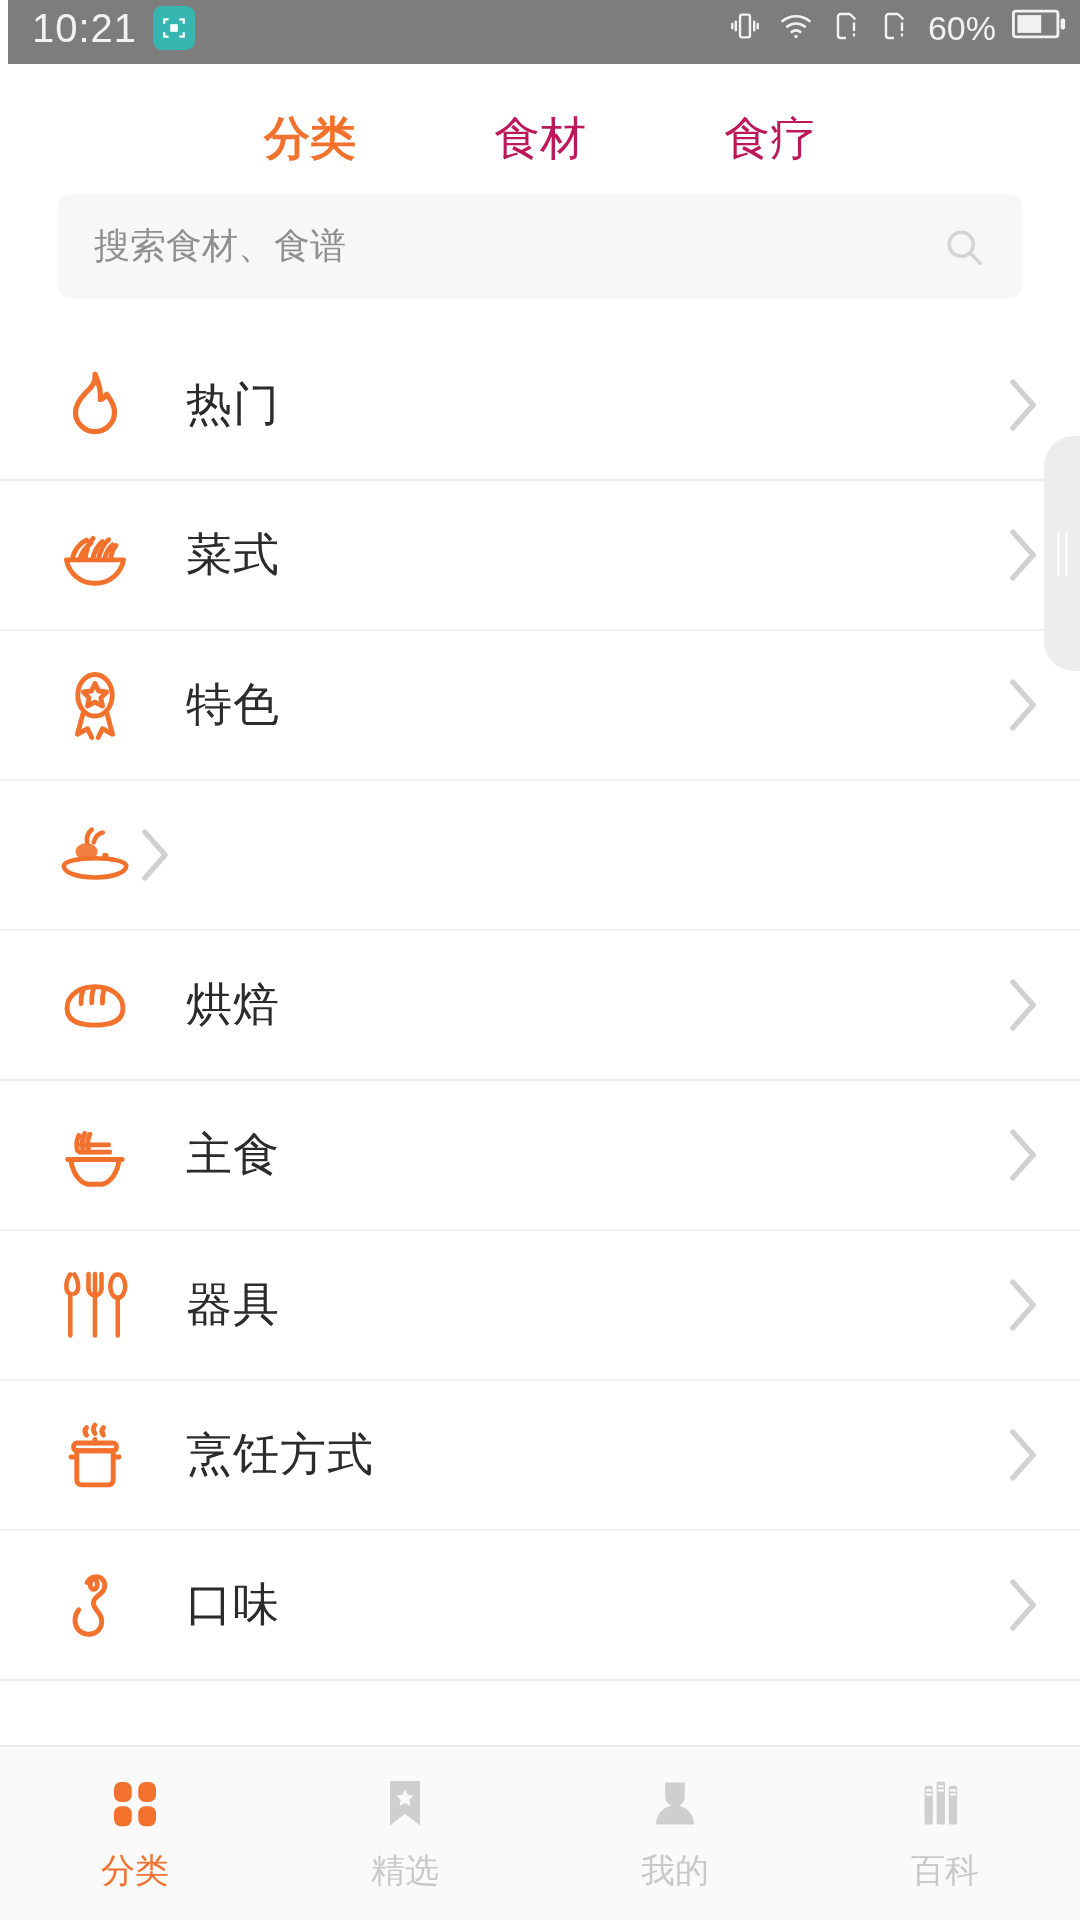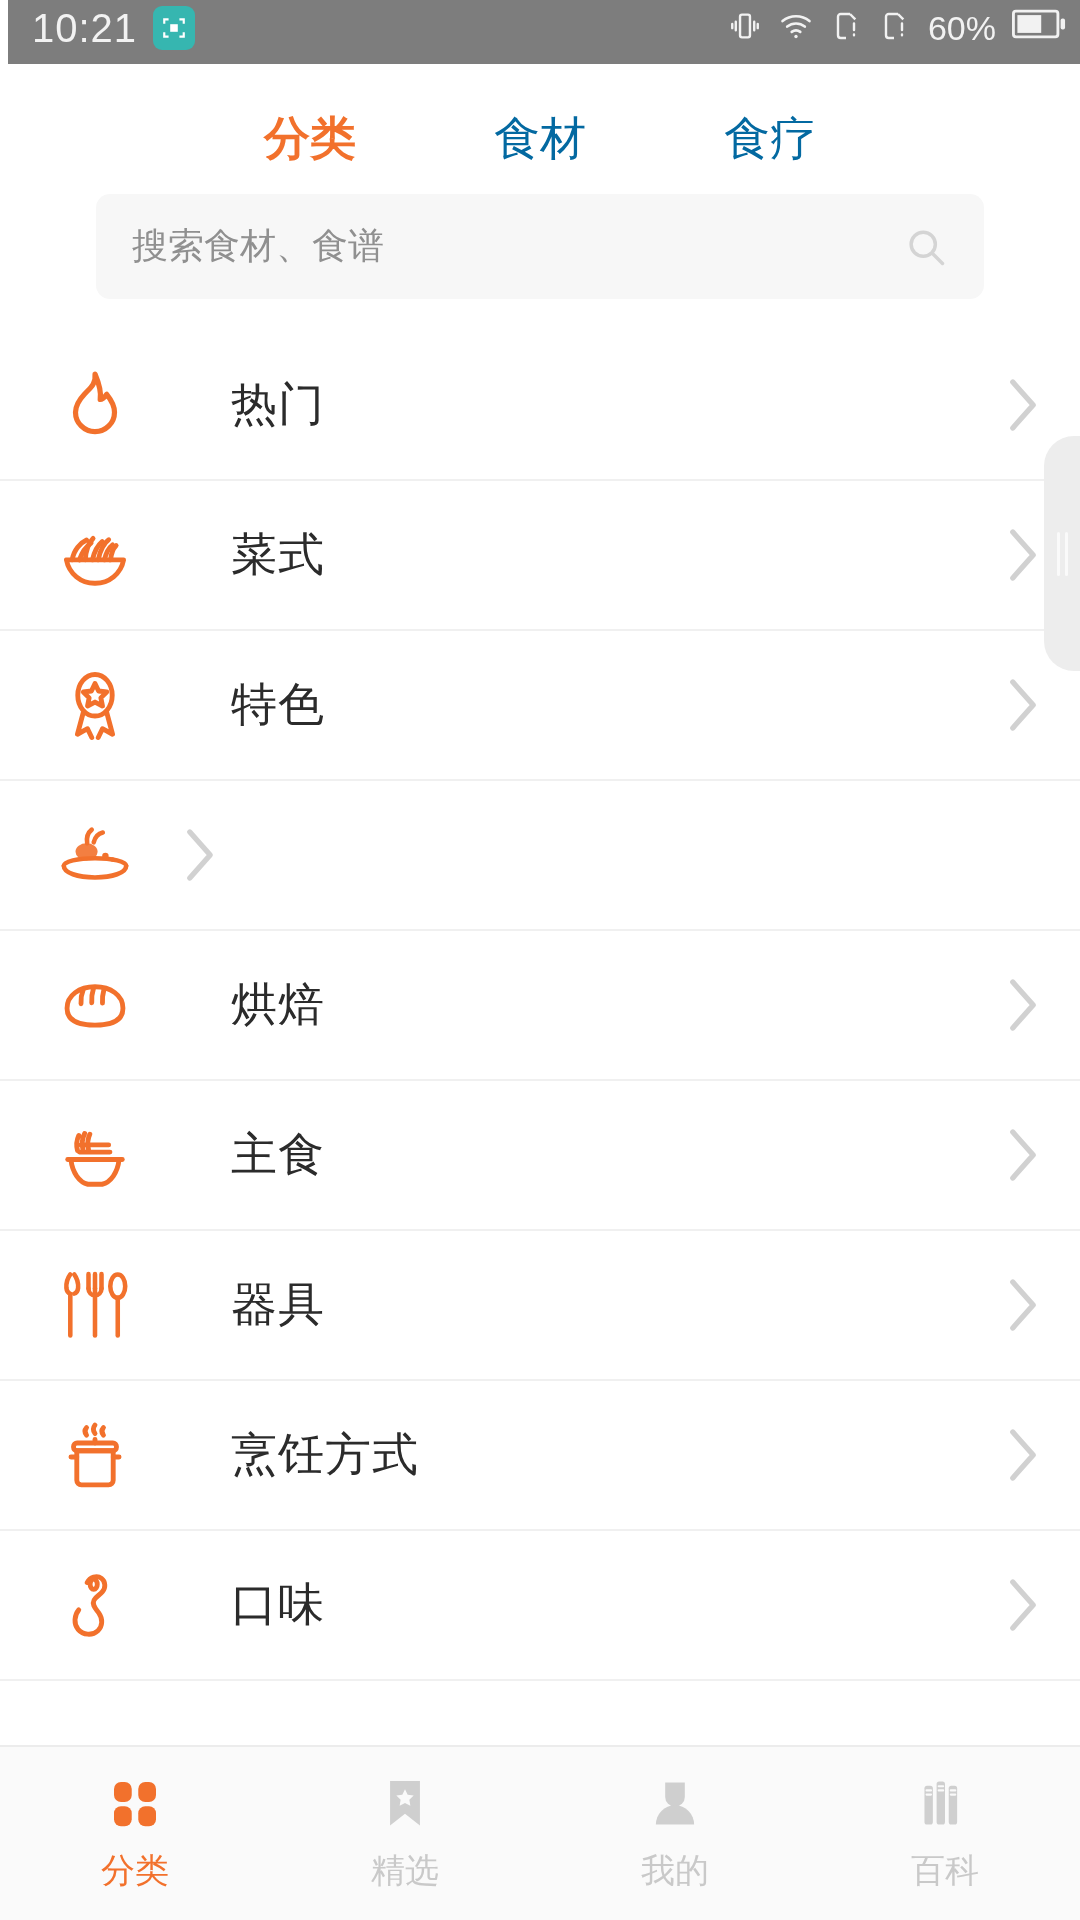--- a/index.html
+++ b/index.html
@@ -30,26 +30,26 @@
 
   
   .tabs{
     height:130px; width:1080px; background:#fff;
     display:flex; align-items:center; justify-content:center;
     padding-top:18px;
   }
   .tab{
     width:230px; text-align:center;
     font-size:46px; line-height:1;
-    color:#0369a1;
+    color:#be185d;
   }
   .tab.active{ color:#f2712c; font-weight:600; }
 
   
-  .searchwrap{ width:1080px; padding:0 96px; background:#fff; }
+  .searchwrap{ width:1080px; padding:0 58px; background:#fff; }
   .searchbox{
     height:105px; background:#f7f7f7; border-radius:14px;
     display:flex; align-items:center; padding:0 36px;
   }
   .search-ph{ font-size:36px; color:#909090; flex:1; }
   .search-icon{ width:44px; height:44px; opacity:.55; }
 
   
   .listarea{
     width:1080px; background:#fff;
@@ -57,21 +57,20 @@
     position:relative;
     height:1380px;
     overflow:hidden;
   }
   .row{
     height:150px; width:1080px;
     display:flex; align-items:center;
     padding:0 40px 0 52px;
     border-bottom:2px solid #f0f0f0;
     background:#fff;
-    gap:45px;
   }
   .row-icon{
     width:86px; height:86px; flex:0 0 86px;
     display:flex; align-items:center; justify-content:center;
   }
   .row-label{
     font-size:46px; color:#2b2b2b; margin-left:48px; flex:1;
     letter-spacing:1px;
   }
   .chev{ width:34px; height:56px; flex:0 0 34px; opacity:.45; }

